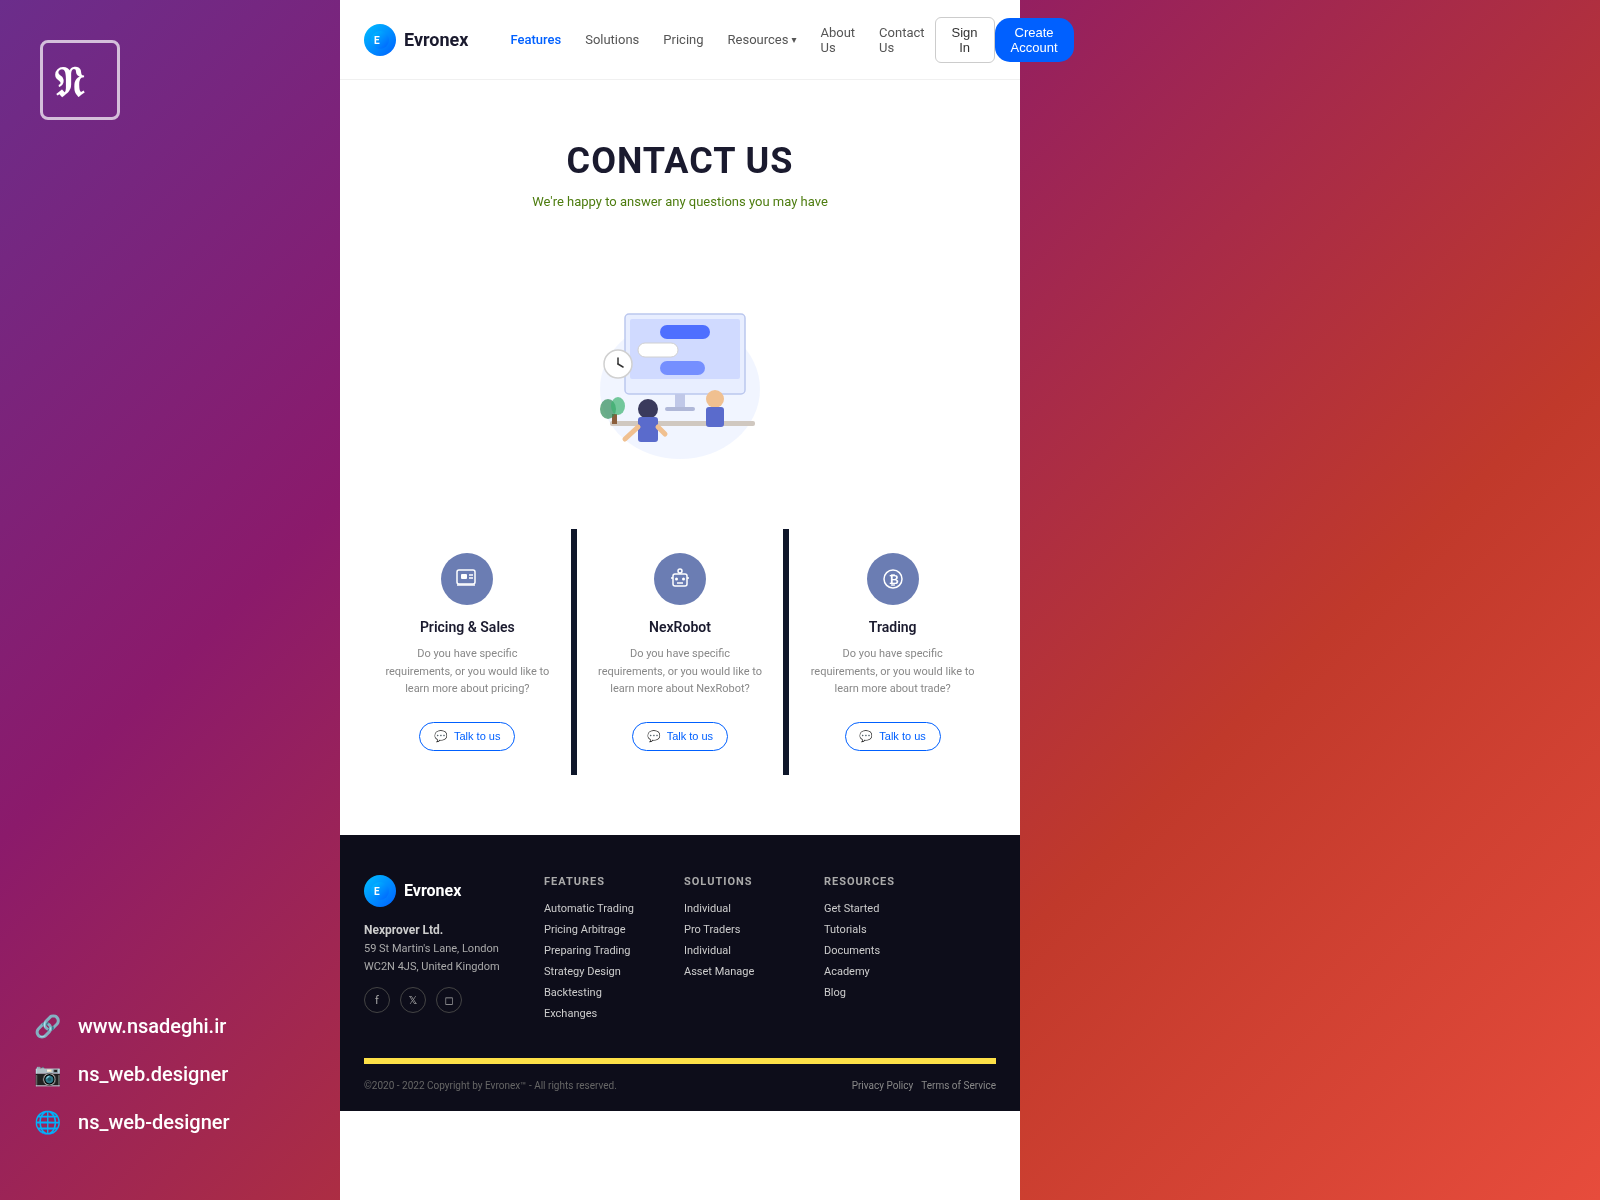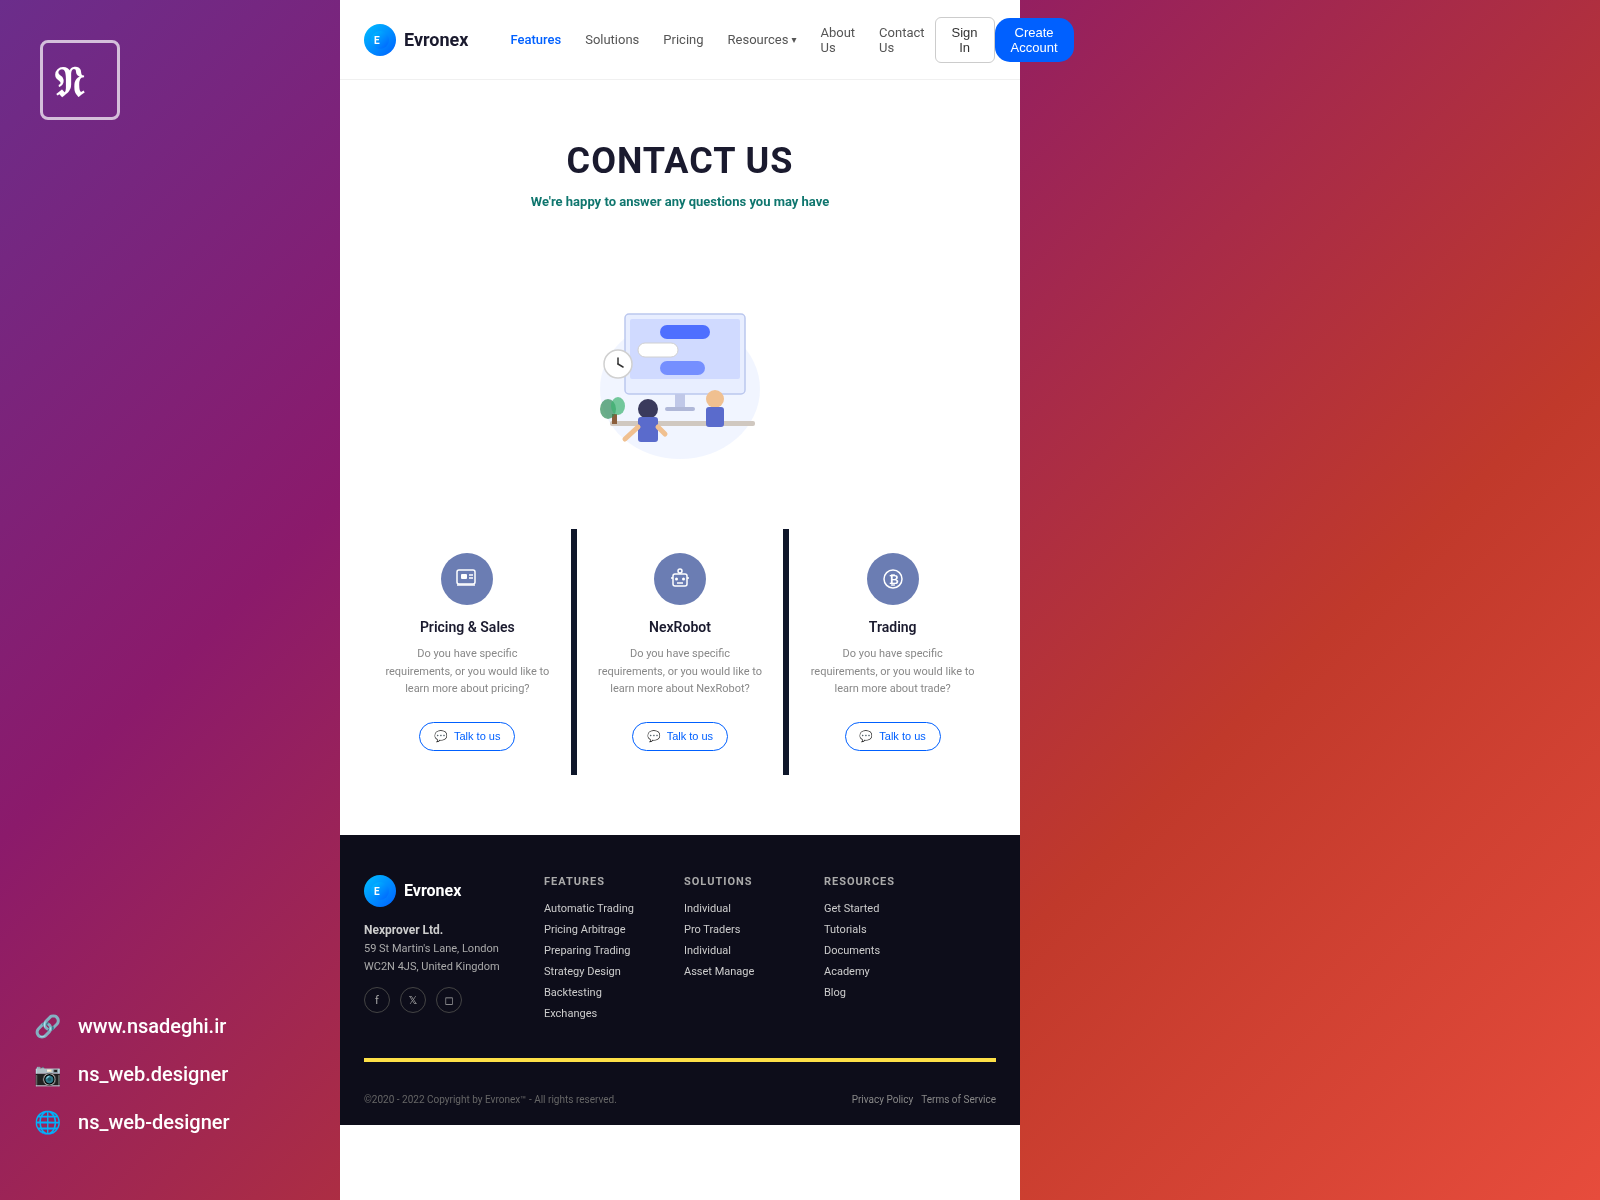--- a/index.html
+++ b/index.html
@@ -153,22 +153,21 @@
     }
     .hero-title {
       font-size: 36px;
       font-weight: 700;
       color: #1a1a2e;
       letter-spacing: 1px;
       margin-bottom: 12px;
     }
     .hero-subtitle {
       font-size: 13px;
-      color: #0f766e;
-      font-weight: bold;
+      color: #4d7c0f;
     }
 
     
     .illustration-area {
       display: flex;
       justify-content: center;
       padding: 20px 0 40px;
       background: white;
     }
 
@@ -292,22 +291,22 @@
     }
     .footer-link {
       display: block;
       font-size: 11px;
       color: #ccc;
       margin-bottom: 8px;
       cursor: pointer;
       text-decoration: none;
     }
     .footer-bottom {
-      border-top: 4px solid #fde047;
-      padding-top: 32px;
+      border-top: 6px solid #fde047;
+      padding-top: 16px;
       display: flex;
       justify-content: space-between;
       align-items: center;
     }
     .footer-copyright {
       font-size: 10px;
       color: #666;
     }
     .footer-legal {
       display: flex;

